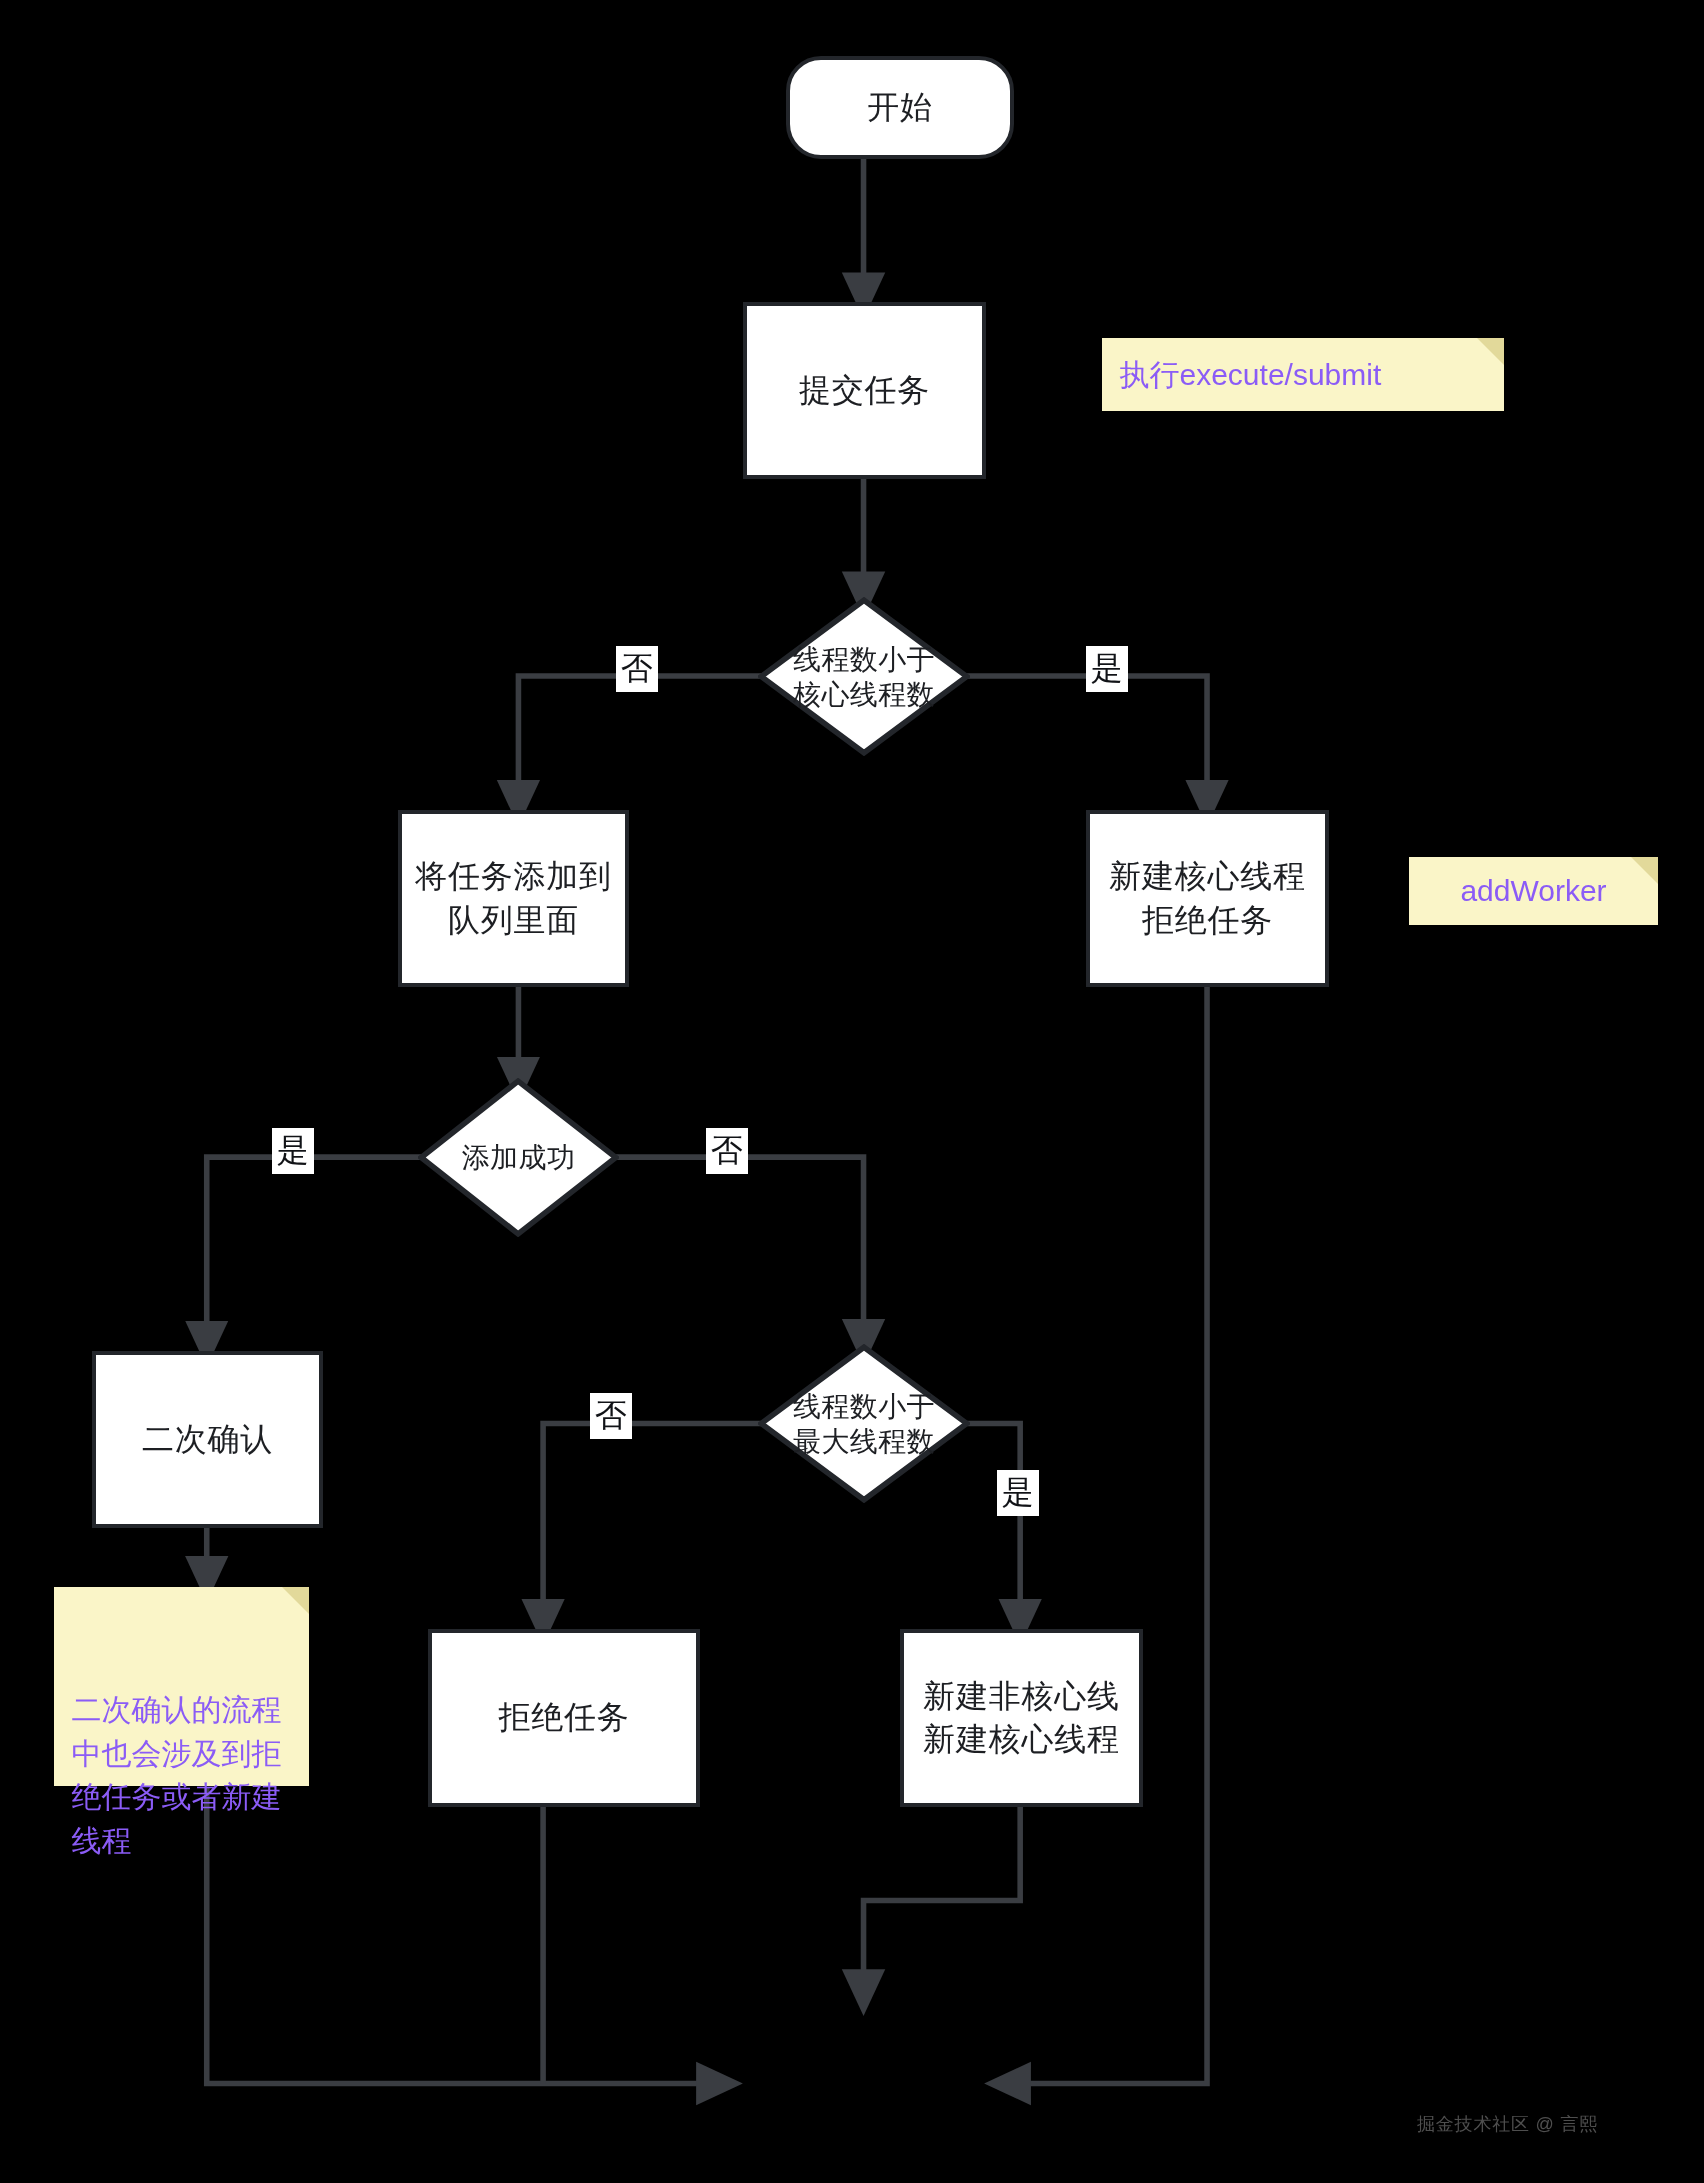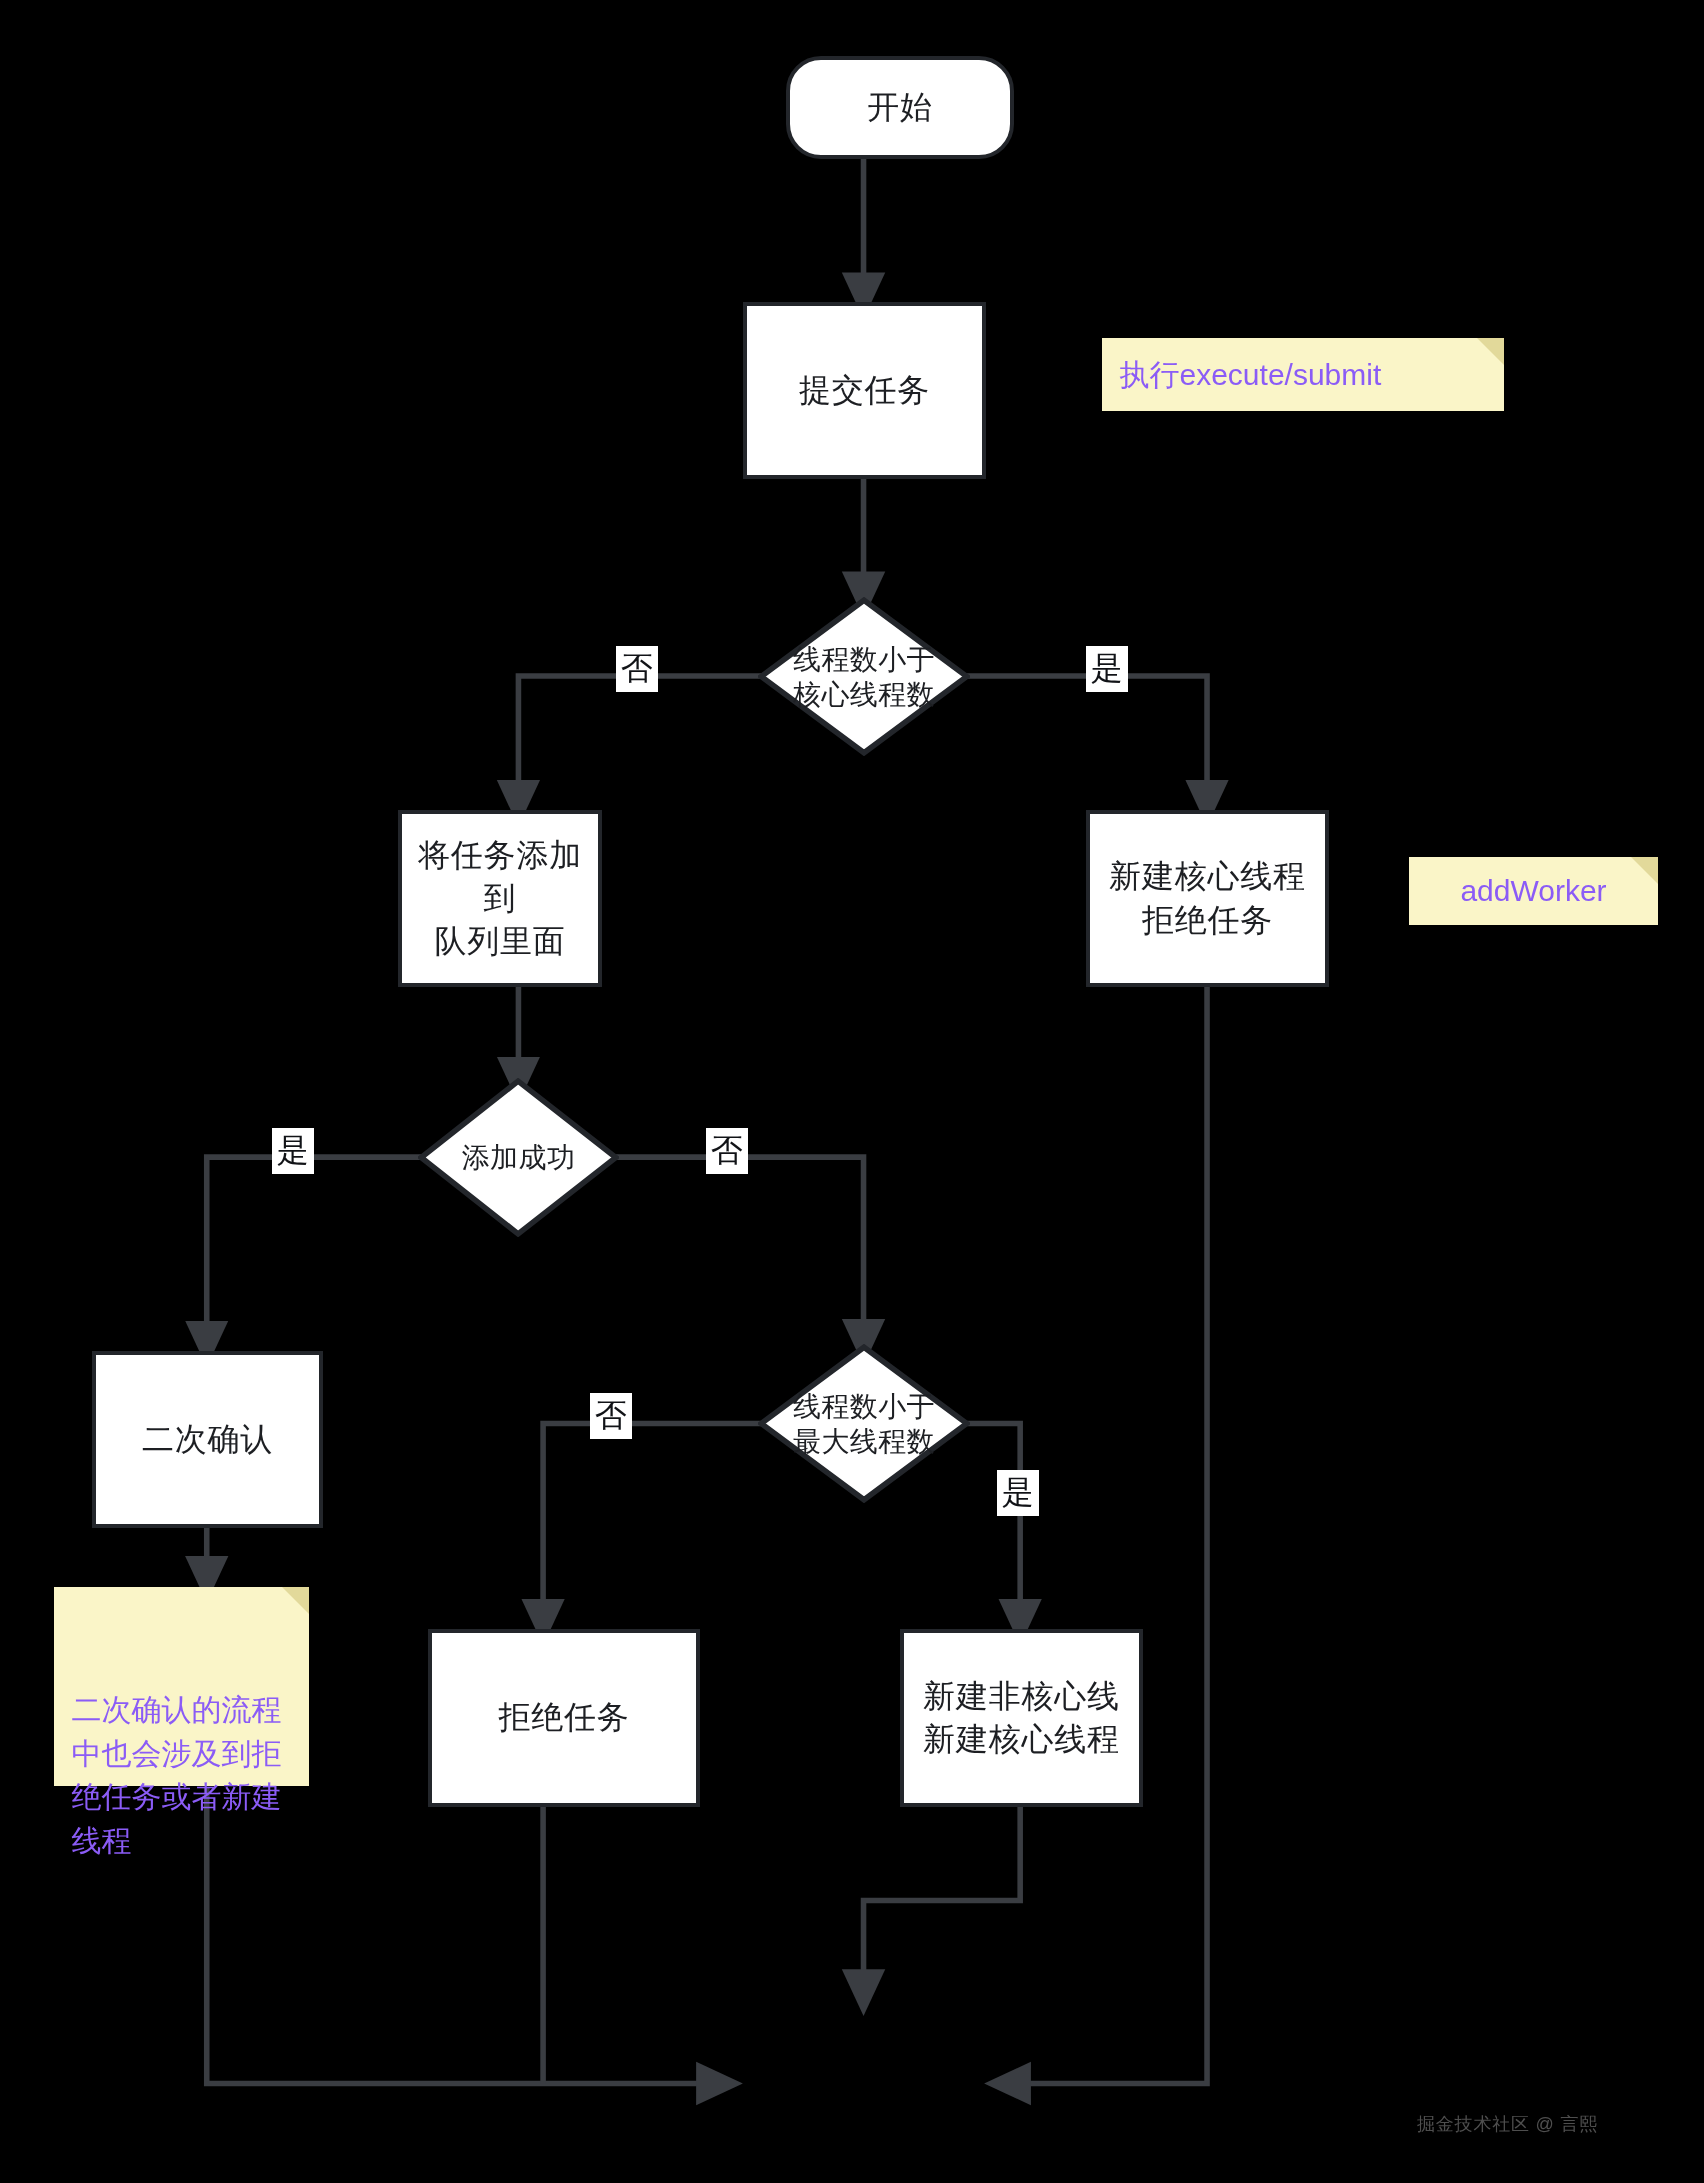--- a/index.html
+++ b/index.html
@@ -153,21 +153,21 @@
   </div>
 
   <div class="diamond" style="left:758px; top:597px; width:212px; height:159px;">
     <svg class="shape" viewBox="0 0 266 200" preserveAspectRatio="none">
       <polygon points="133,4 262,100 133,196 4,100" fill="#ffffff" stroke="#23262b" stroke-width="7"></polygon>
     </svg>
     <span class="dlabel">线程数小于
 核心线程数</span>
   </div>
 
-  <div class="node" style="left:398px; top:810px; width:204px; height:177px;">
+  <div class="node" style="left:398px; top:810px; width:231px; height:177px;">
     <span>将任务添加到
 队列里面</span>
   </div>
 
   <div class="node" style="left:1086px; top:810px; width:243px; height:177px;">
     <span>新建核心线程
 拒绝任务</span>
   </div>
 
   <div class="diamond" style="left:418px; top:1078px; width:201px; height:159px;">

